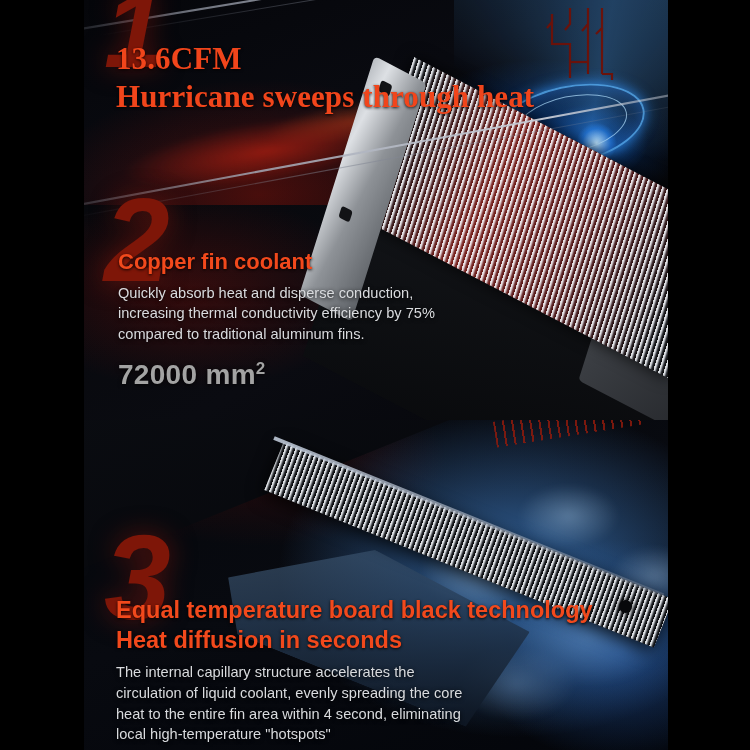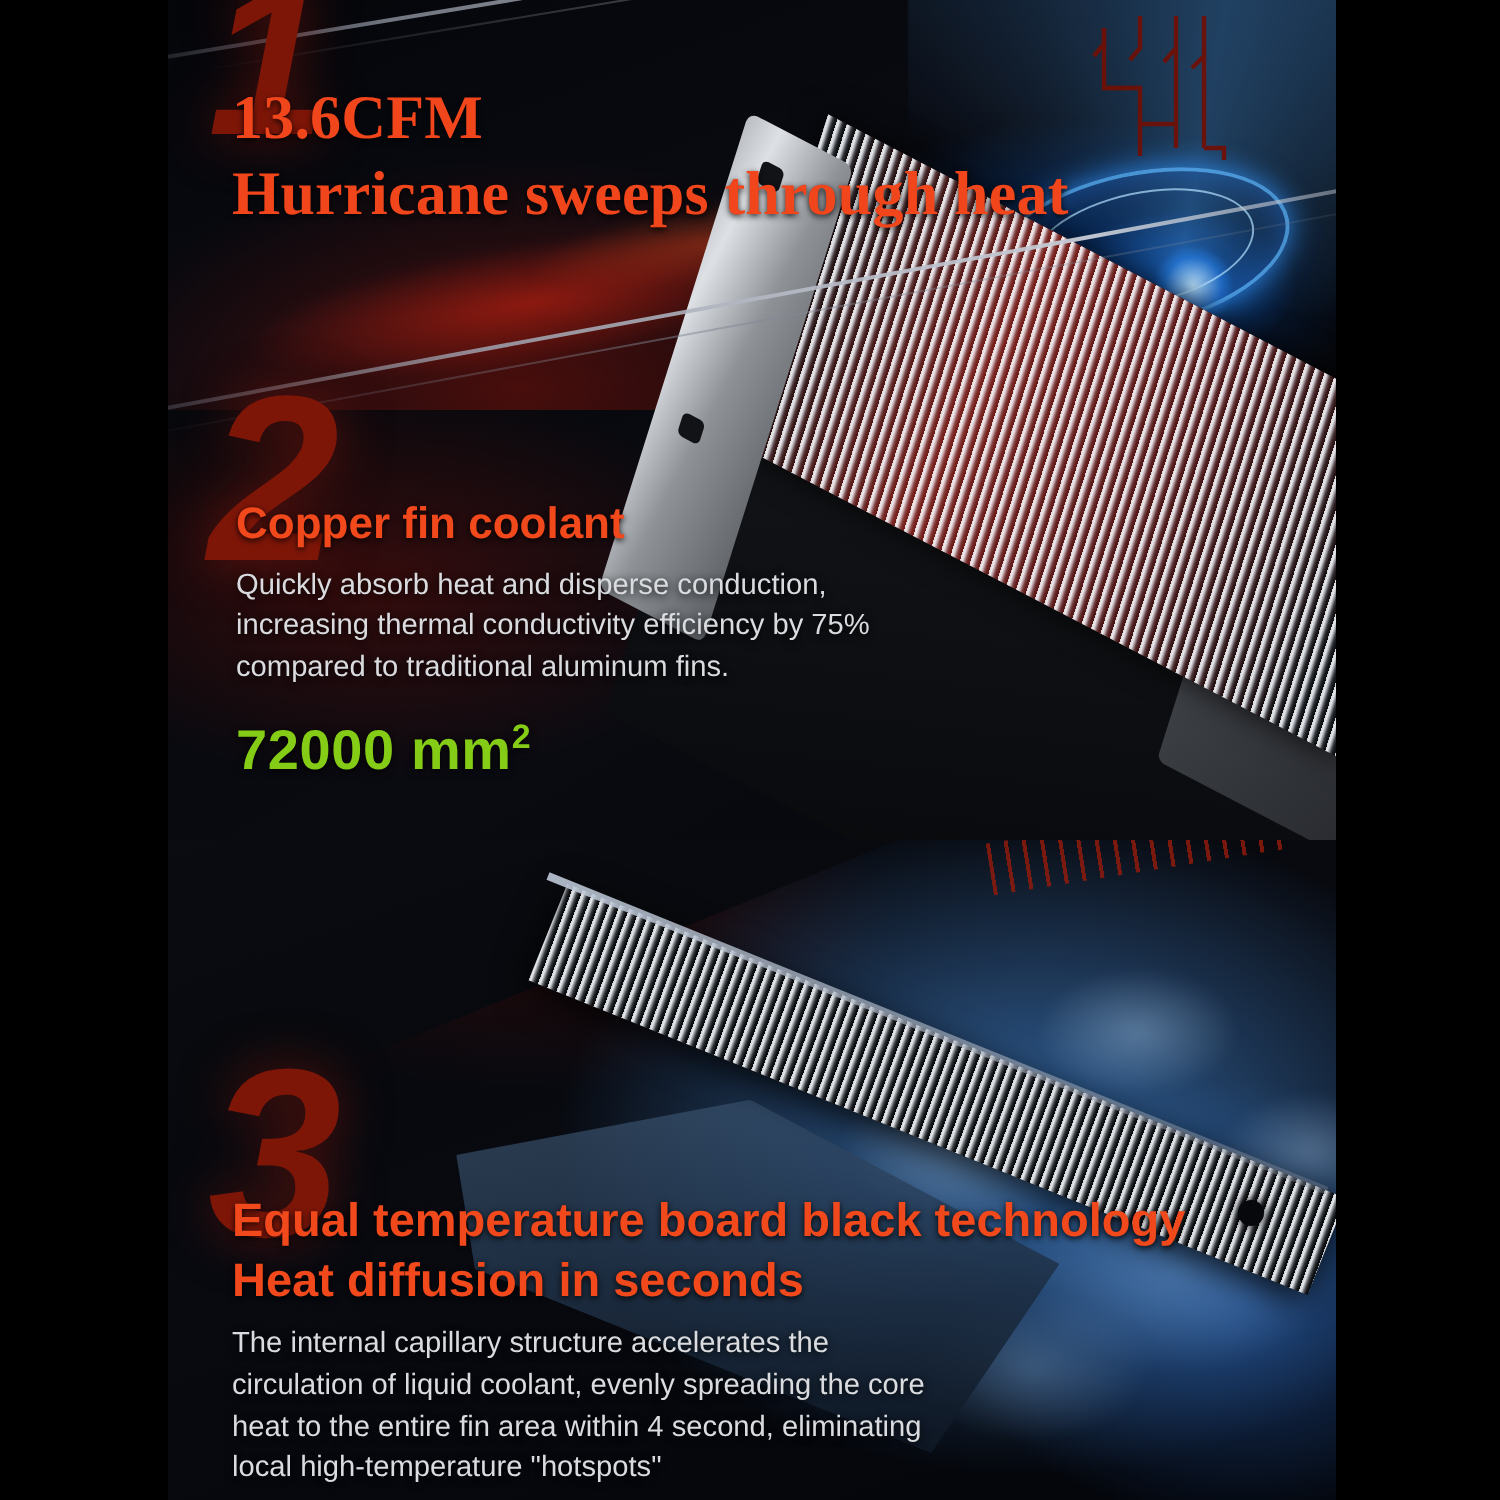--- a/index.html
+++ b/index.html
@@ -240,21 +240,21 @@
     color:#f2491c;font-size:22px;font-weight:bold;line-height:1.26;margin:0;
     text-shadow:0 1px 3px rgba(0,0,0,.9);
   }
   .headline.big{font-size:23.5px;}
   .body{
     color:#d9dbde;font-size:14.6px;line-height:1.42;margin:7px 0 0 0;
     text-shadow:0 1px 4px rgba(0,0,0,.95);
     max-width:360px;
   }
   .stat{
-    color:#84cc16;font-size:28px;font-weight:bold;margin:14px 0 12px 0;
+    color:#a3a3a3;font-size:28px;font-weight:bold;margin:14px 0 12px 0;
     letter-spacing:.3px;text-shadow:0 1px 4px rgba(0,0,0,.9);
   }
   .stat sup{font-size:17px;vertical-align:super;}
   .statsub{
     color:#c6c9cc;font-size:11.5px;margin:2px 0 0 0;
     text-shadow:0 1px 3px rgba(0,0,0,.9);
   }
 
   .t1{left:116px;top:40px;}
   .t2{left:118px;top:248px;}

